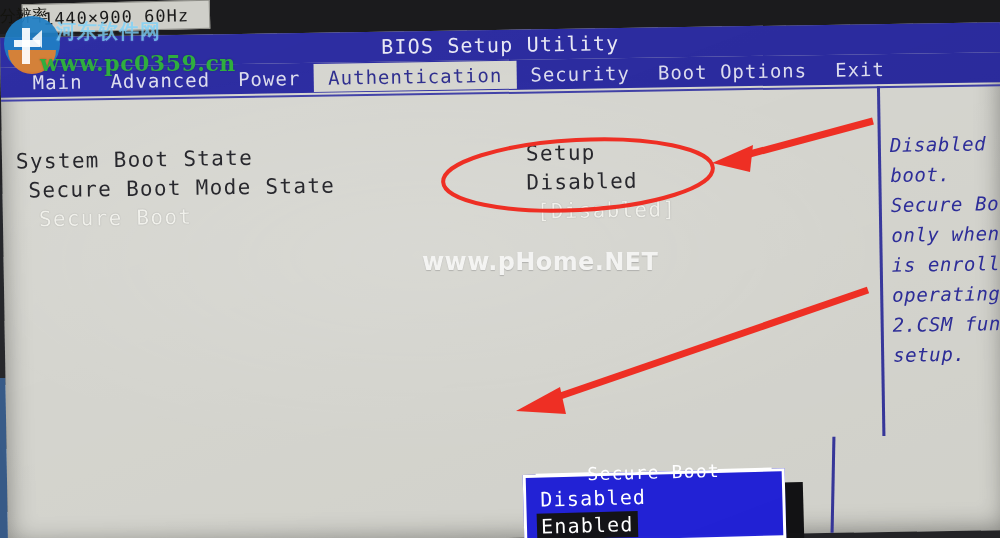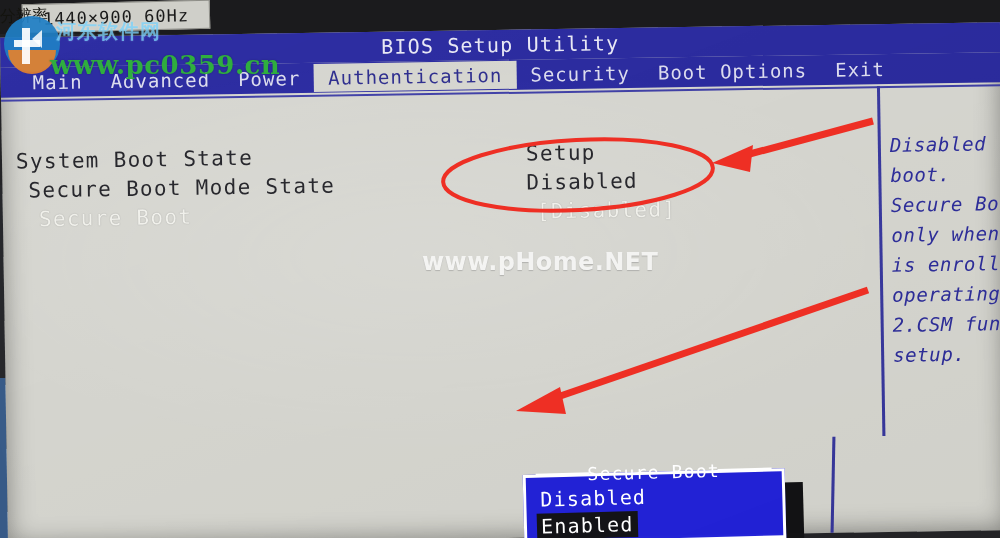--- a/index.html
+++ b/index.html
@@ -260,22 +260,22 @@
     font-size: 20px;
     font-family: "DejaVu Sans", sans-serif;
     font-weight: bold;
     color: #7dd3fc;
     opacity: .78;
     letter-spacing: 1px;
     text-shadow: 0 0 2px rgba(255,255,255,.35);
   }
   .wm-url {
     position: absolute;
-    left: 50px; top: 50px;
-    font-size: 26px;
+    left: 40px; top: 50px;
+    font-size: 22px;
     font-family: "DejaVu Serif", serif;
     font-weight: bold;
     color: #2fae3f;
     letter-spacing: .5px;
     text-shadow: 0 0 2px rgba(0,0,0,.25);
   }
   .wm-center {
     position: absolute;
     left: 422px; top: 248px;
     font-size: 24px;

